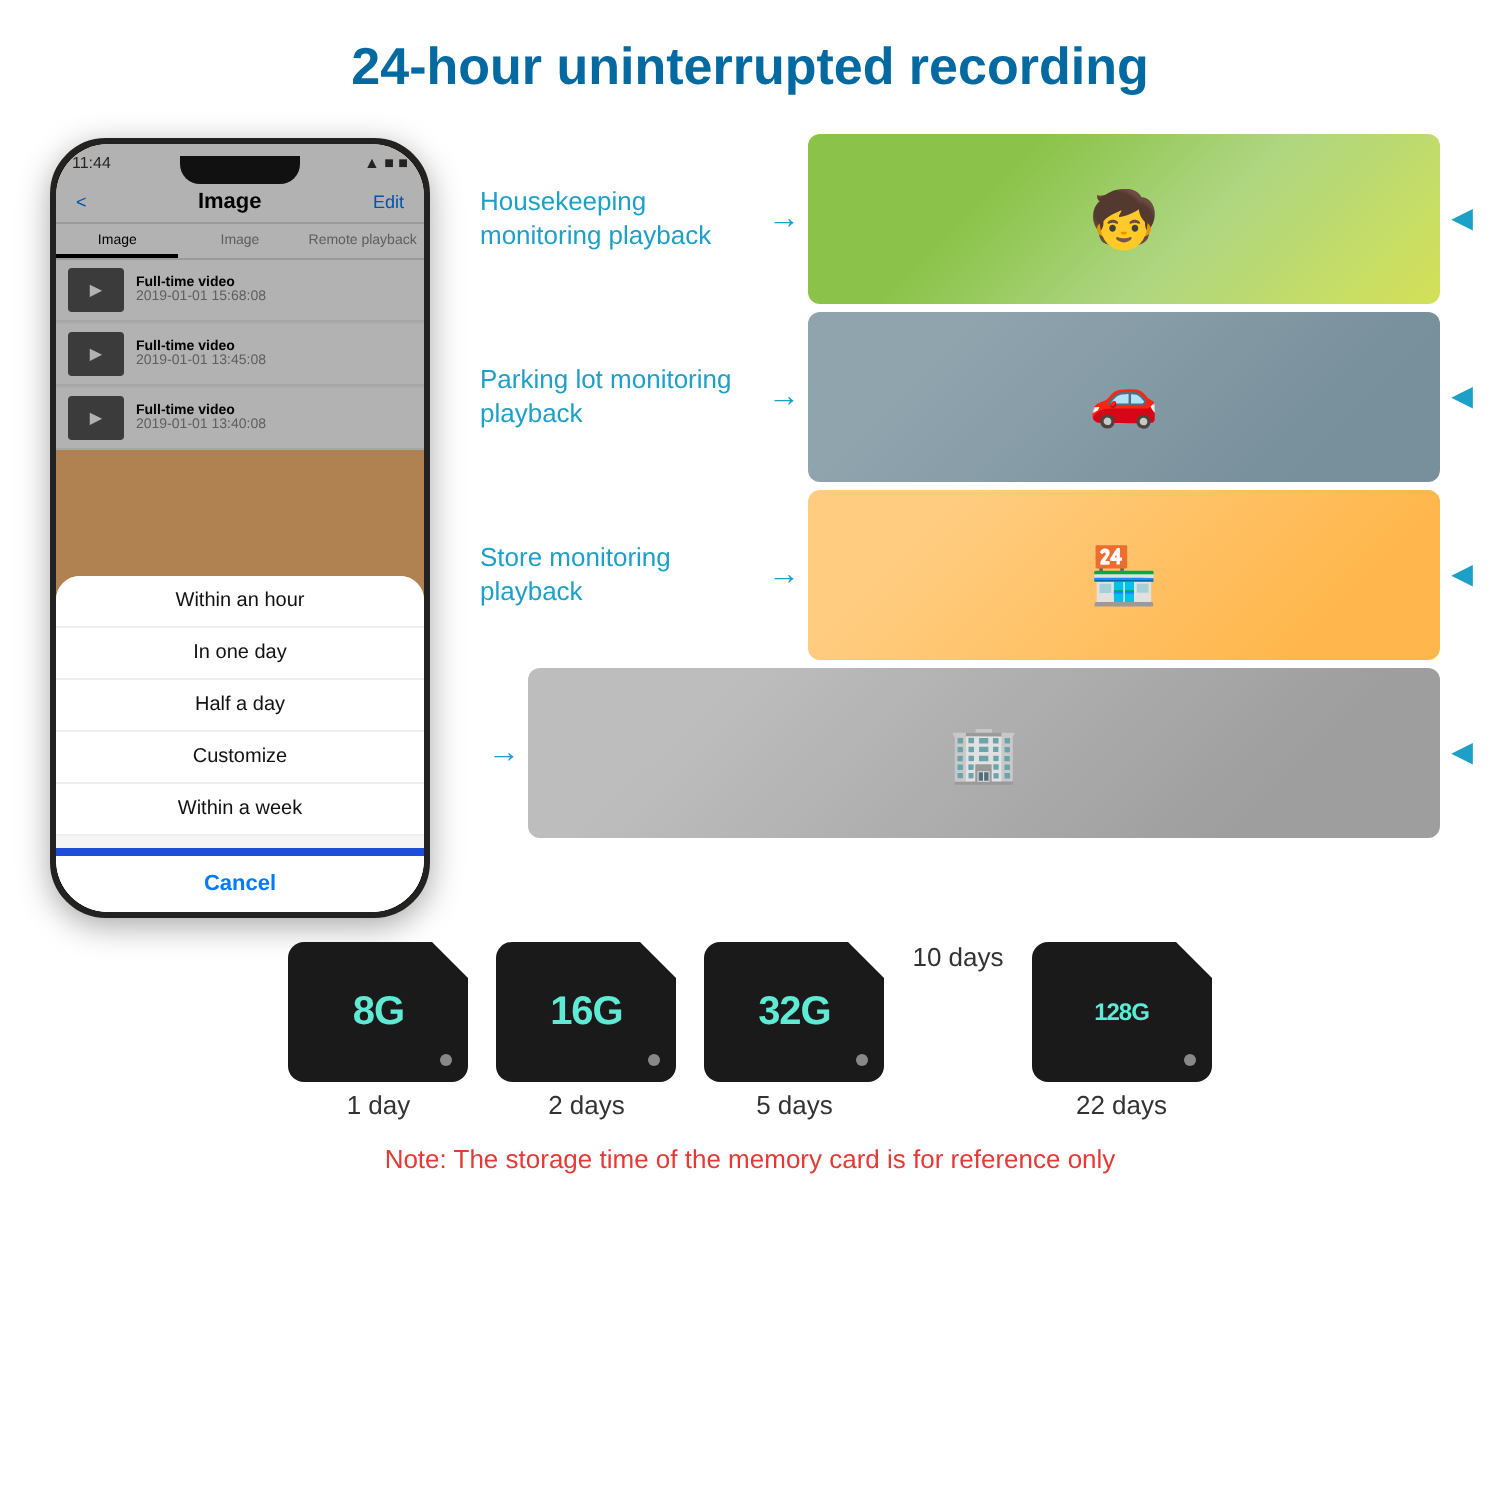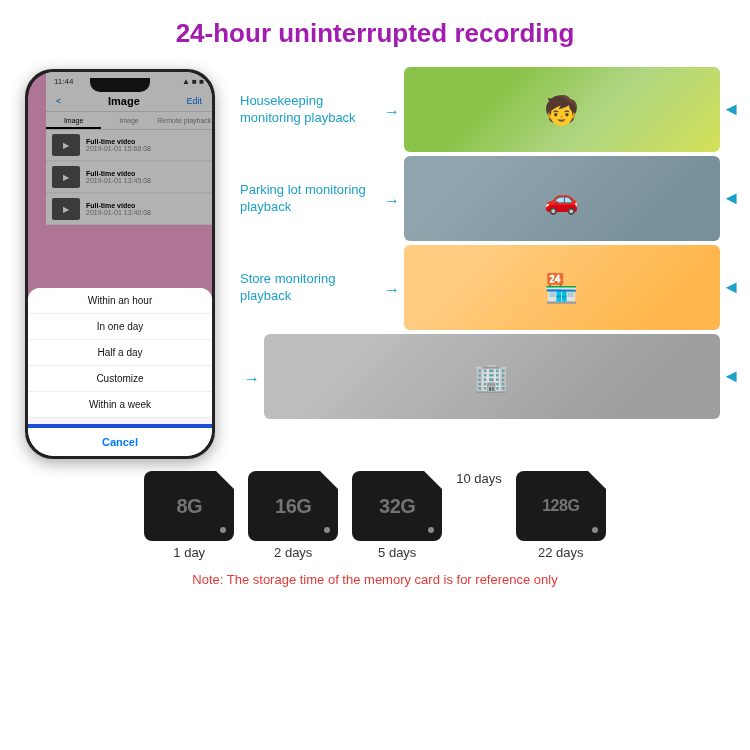--- a/index.html
+++ b/index.html
@@ -12,21 +12,21 @@
     }
 
     
     .header {
       text-align: center;
       padding: 18px 20px 10px;
     }
     .header h1 {
       font-size: 26px;
       font-weight: bold;
-      color: #a21caf;
+      color: #0369a1;
     }
 
     
     .middle {
       display: flex;
       flex-direction: row;
       align-items: flex-start;
       padding: 0 10px;
       gap: 0;
     }
@@ -56,24 +56,23 @@
       transform: translateX(-50%);
       width: 60px;
       height: 14px;
       background: #111;
       border-radius: 0 0 10px 10px;
       z-index: 10;
     }
     .phone-screen {
       position: absolute;
       top: 0; left: 0; right: 0; bottom: 0;
-      background: #f9a8d4;
+      background: #fdba74;
       border-radius: 26px;
       overflow: hidden;
-      padding-left: 18px;
     }
     .phone-status-bar {
       background: #fff;
       display: flex;
       justify-content: space-between;
       align-items: center;
       padding: 2px 8px 1px;
       font-size: 8px;
       color: #333;
       height: 18px;
@@ -318,21 +317,21 @@
     .sdcard-corner {
       position: absolute;
       top: 0;
       right: 0;
       width: 0;
       height: 0;
       border-top: 18px solid #fff;
       border-left: 18px solid transparent;
     }
     .sdcard-label {
-      color: #737373;
+      color: #5eead4;
       font-size: 20px;
       font-weight: bold;
       letter-spacing: -0.5px;
     }
     .sdcard-dot {
       position: absolute;
       bottom: 8px;
       right: 8px;
       width: 6px;
       height: 6px;
@@ -483,21 +482,21 @@
       <span class="sdcard-days">5 days</span>
     </div>
 
     <div class="sdcard-item">
       <span class="sdcard-days">10 days</span>
     </div>
 
     <div class="sdcard-item">
       <div class="sdcard">
         <div class="sdcard-corner"></div>
-        <span class="sdcard-label" style="font-size:16px;">128G</span>
+        <span class="sdcard-label" style="font-size:12px;">128G</span>
         <div class="sdcard-dot"></div>
       </div>
       <span class="sdcard-days">22 days</span>
     </div>
 
   </div>
 </div>
 
 <div class="note">Note: The storage time of the memory card is for reference only</div>
 

